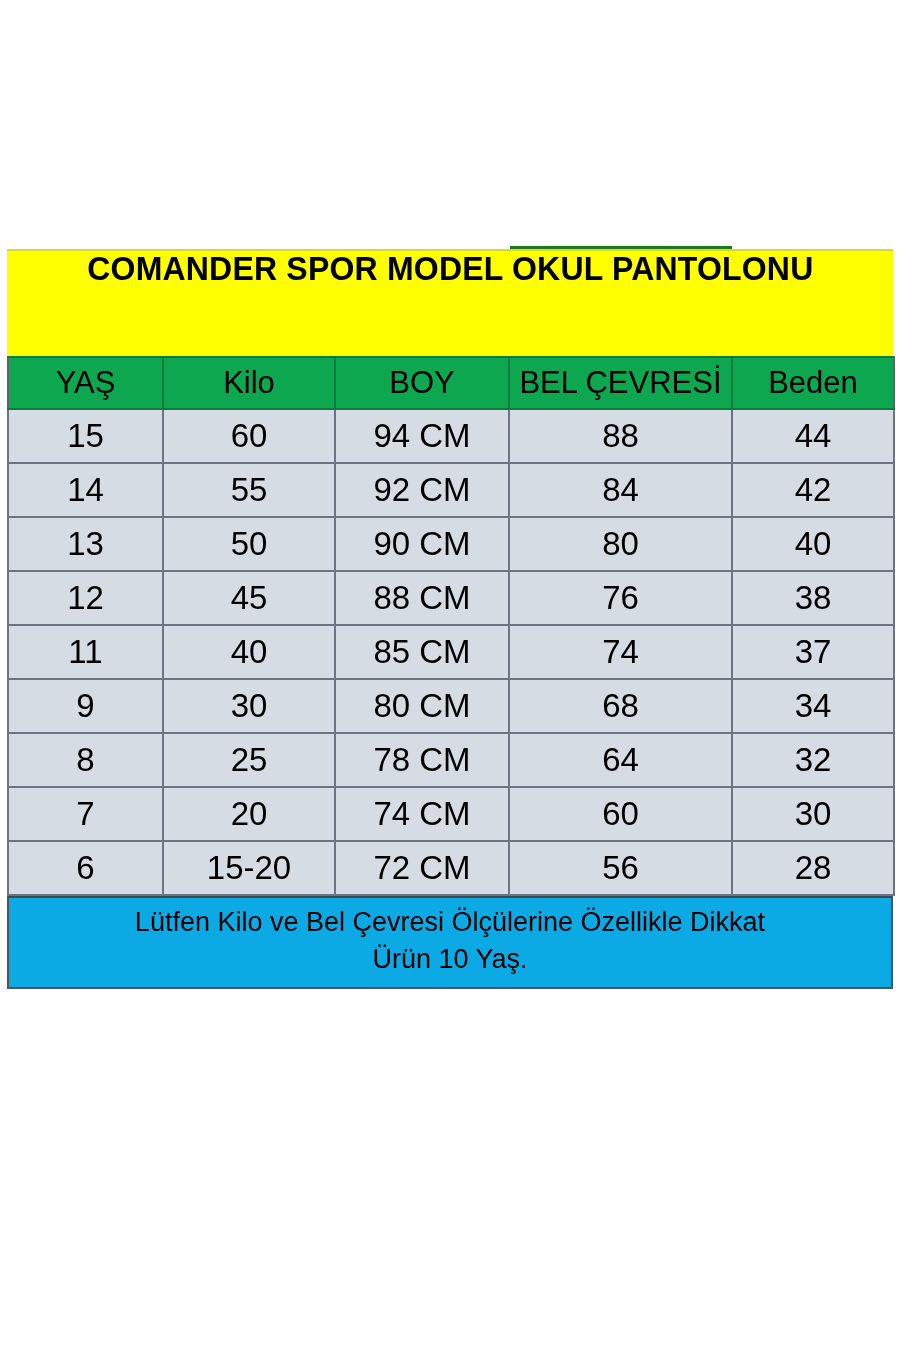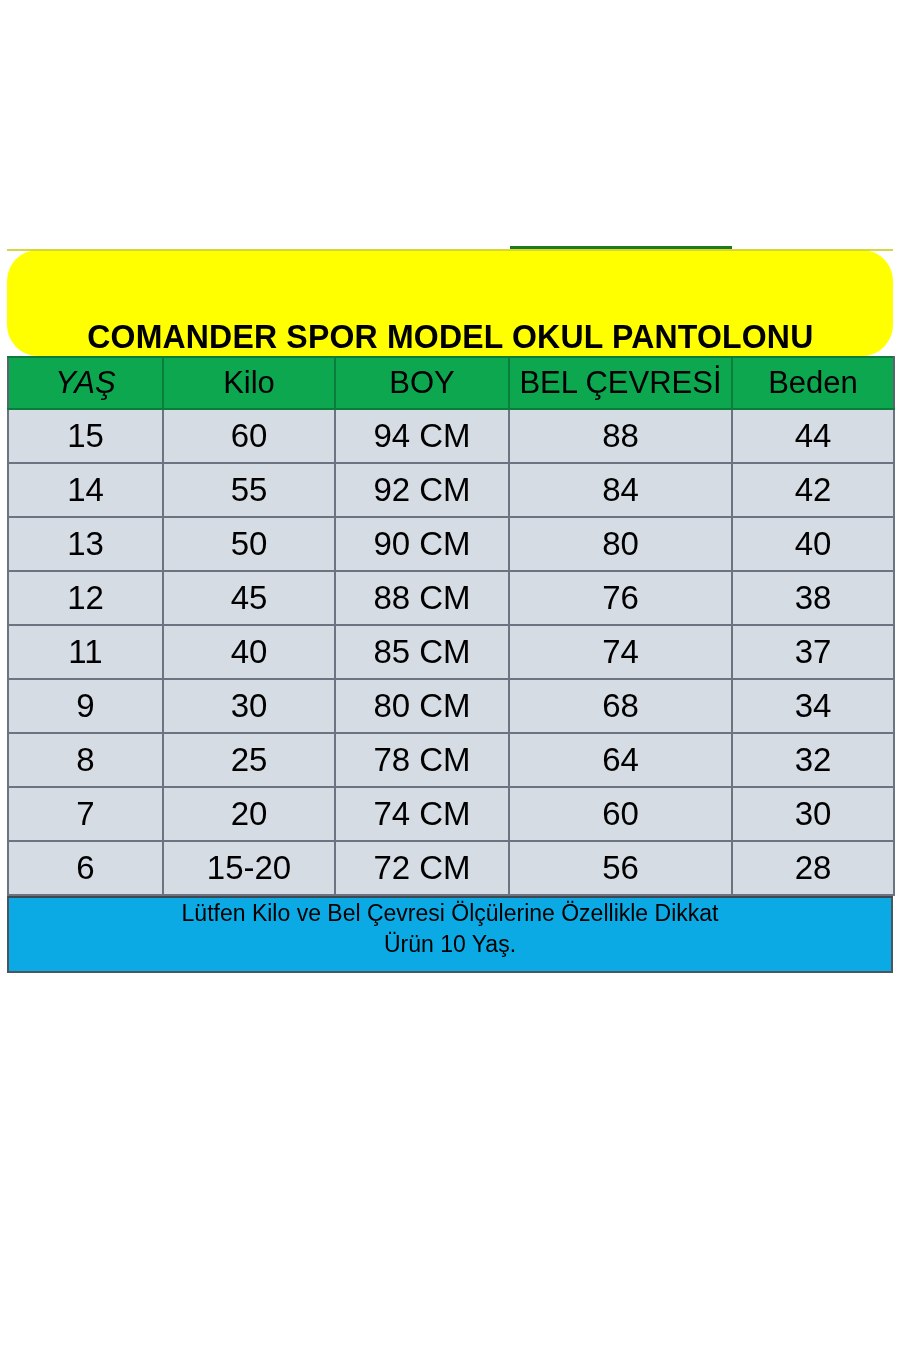--- a/index.html
+++ b/index.html
@@ -39,24 +39,23 @@
     height: 2px;
     background: #cdd02a;
     opacity: .85;
   }
 
   
   .title-banner {
     background: #ffff00;
     height: 106px;
     display: flex;
-    align-items: flex-end;
+    align-items: flex-start;
     justify-content: center;
     box-sizing: border-box;
-    border-radius: 31px;
   }
   .title-banner .title-text {
     font-family: "Liberation Sans Narrow", "Liberation Sans", sans-serif;
     font-weight: bold;
     font-size: 33px;
     color: #000000;
     letter-spacing: .2px;
     transform: scaleX(0.97);
     white-space: nowrap;
   }
@@ -81,21 +80,21 @@
     font-size: 31px;
     height: 50px;
     text-align: center;
     border-left: 2px solid #0a7d3c;
     border-right: 2px solid #0a7d3c;
     border-top: 2px solid #0a7d3c;
     border-bottom: 2px solid #0a7d3c;
     padding: 0;
     white-space: nowrap;
   }
-  table.size-table th:first-child { border-left: 2px solid #5a6470; font-style: italic; }
+  table.size-table th:first-child { border-left: 2px solid #5a6470; }
   table.size-table th:last-child  { border-right: 2px solid #5a6470; }
 
   table.size-table td {
     background: #d6dce4;
     color: #000000;
     font-family: "Liberation Sans Narrow", "Liberation Sans", sans-serif;
     font-size: 33px;
     height: 52px;
     text-align: center;
     border: 2px solid #6b7480;
@@ -126,24 +125,24 @@
     background: #2e8b57;
     z-index: 2;
   }
 
   
   .footer-note {
     background: #0baae5;
     border: 2px solid #4a5560;
     border-top: 2px solid #3d4852;
     box-sizing: border-box;
-    padding: 0 14px 10px 14px;
+    padding: 6px 14px 10px 14px;
     text-align: center;
     font-family: "Liberation Sans Narrow", "Liberation Sans", sans-serif;
-    font-size: 23px;
+    font-size: 27px;
     line-height: 1.36;
     color: #000000;
   }
 </style>
 </head>
 <body>
 
 <div id="chart-wrap">
 
   <div id="selection-stub-under"></div>

